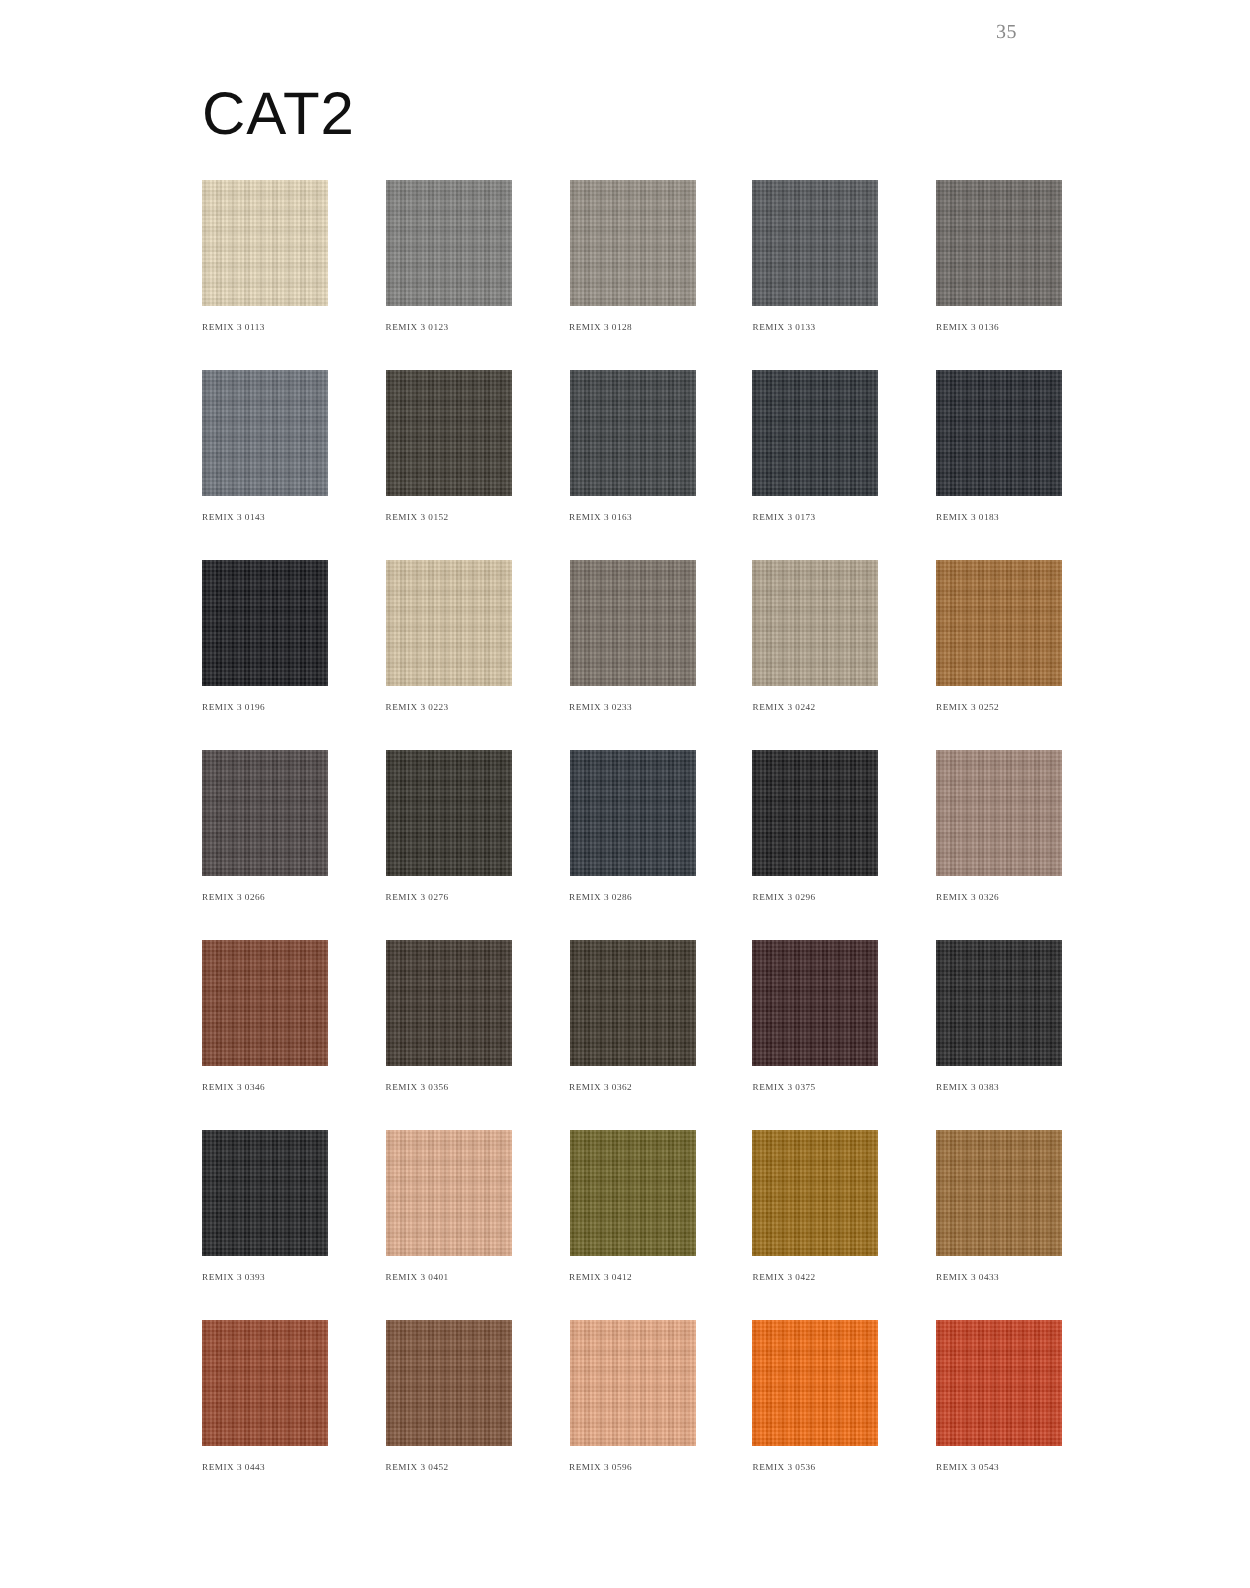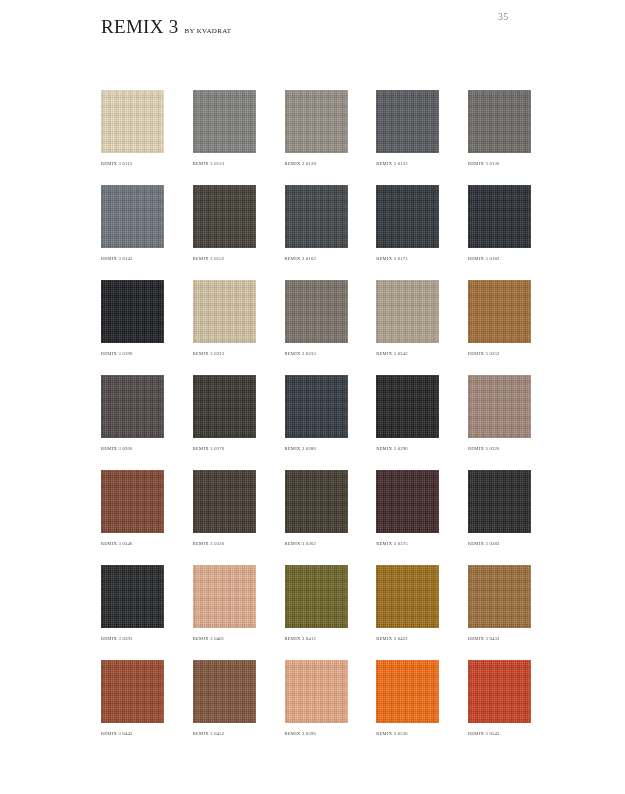--- a/index.html
+++ b/index.html
@@ -142,25 +142,22 @@
     white-space: nowrap;
   }
 </style>
 </head>
 <body>
 
 <div class="page">
 
   <div class="page-number">35</div>
 
-  <div class="brand-line">
-    <span class="brand-title">REMIX 3</span>
-    <span class="brand-sub">BY KVADRAT</span>
-  </div>
-
+
+  <div class="cat-title">CAT2</div>
 
   <div class="grid">
       <div class="swatch-row">
         <div class="swatch-cell">
           <div class="swatch-chip" style="background-color: rgb(229, 215, 184);"></div>
           <div class="swatch-label">REMIX 3 0113</div>
         </div>
         <div class="swatch-cell">
           <div class="swatch-chip" style="background-color: rgb(126, 126, 124);"></div>
           <div class="swatch-label">REMIX 3 0123</div>

